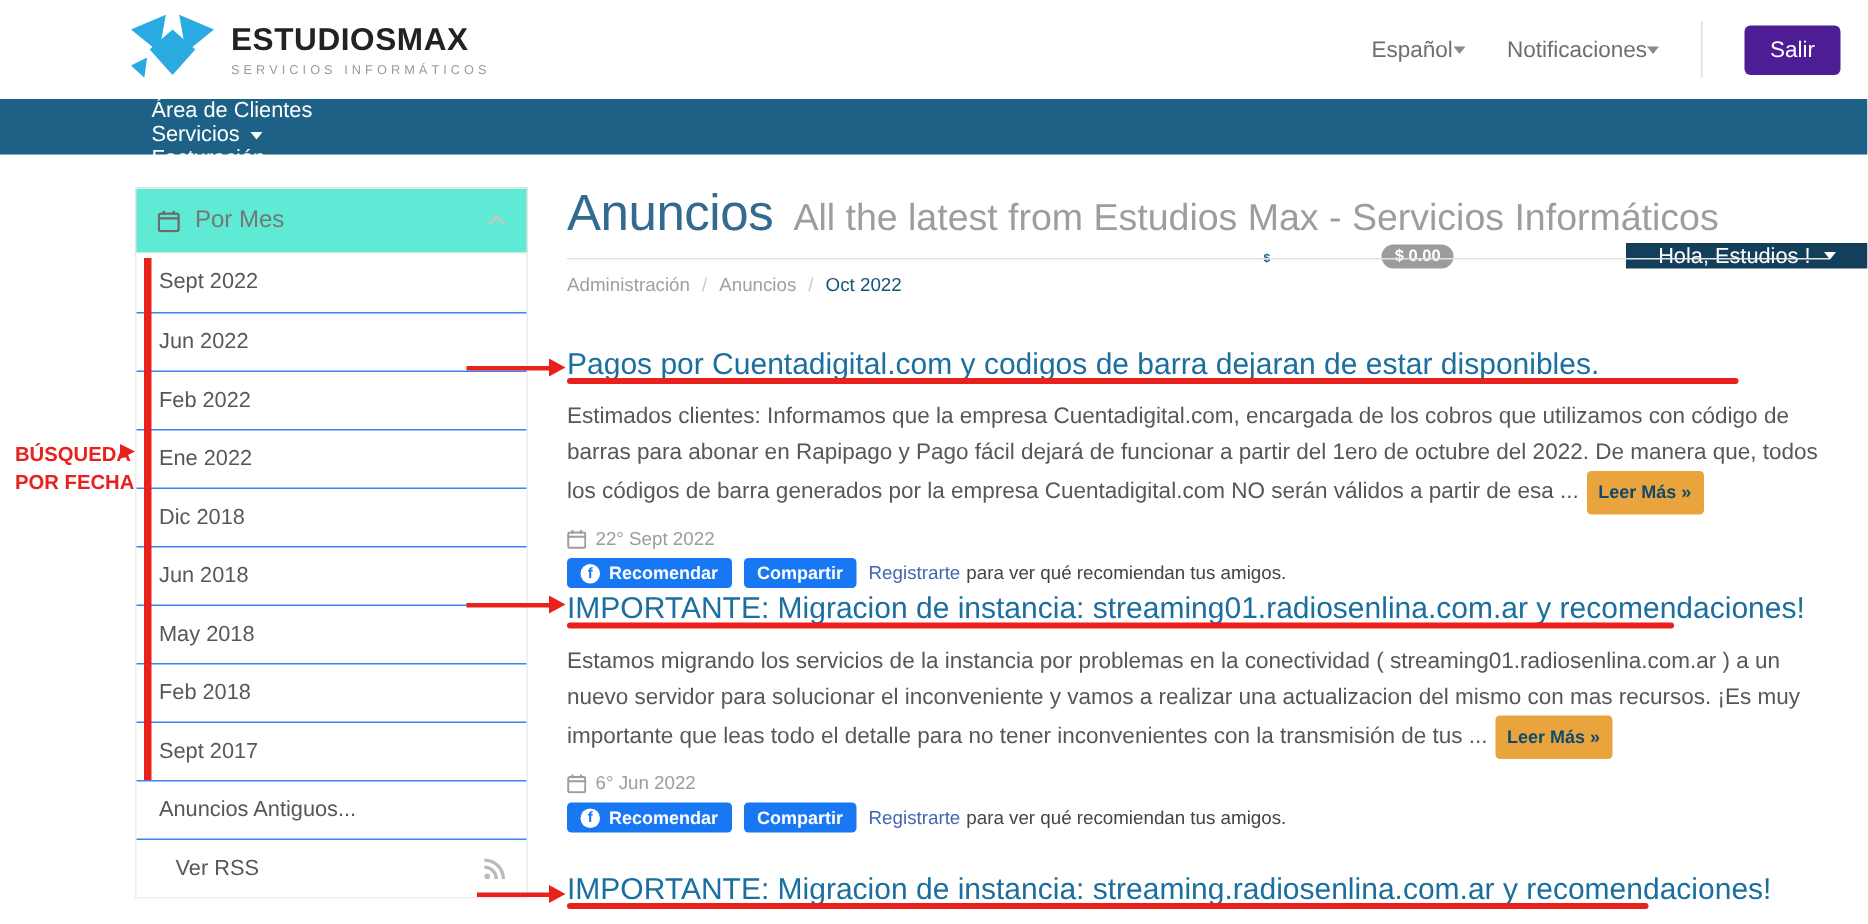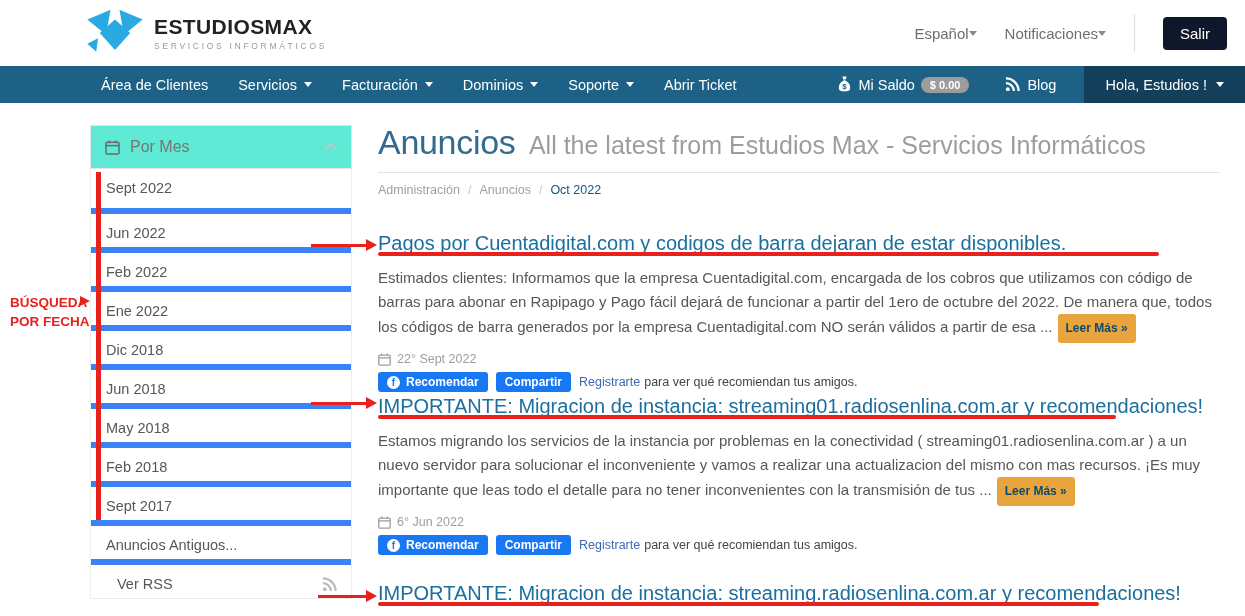--- a/index.html
+++ b/index.html
@@ -12,39 +12,39 @@
   
   .topbar { height:66px; display:flex; align-items:center; padding:0 18px 0 86px; background:#fff; }
   .logo { display:flex; align-items:center; gap:10px; cursor:pointer; }
   .logo-title { font-size:21px; font-weight:800; color:#222; letter-spacing:.4px; }
   .logo-sub { font-size:8.5px; color:#9a9a9a; letter-spacing:2.7px; margin-top:2px; }
   .topbar-right { margin-left:auto; display:flex; align-items:center; gap:28px; }
   .top-link { display:flex; align-items:center; color:#6e6e6e; font-size:15px; cursor:pointer; }
   .caret { width:0; height:0; border-left:4px solid transparent; border-right:4px solid transparent; border-top:5px solid #8a8a8a; display:inline-block; }
   .caret.white { border-top-color:#fff; }
   .vdiv { width:1px; height:38px; background:#ddd; }
-  .logout-btn { background:#0f172a; color:#fff; border:none; border-radius:4px; font-size:15px; padding:8px 17px; cursor:pointer; font-family:inherit; }
-
-  
-  .navbar { height:37px; background:#1d6286; display:flex; align-items:stretch; padding-left:86px; color:#fff; font-size:14.5px; }
+  .logout-btn { background:#4c1d95; color:#fff; border:none; border-radius:4px; font-size:15px; padding:8px 17px; cursor:pointer; font-family:inherit; }
+
+  
+  .navbar { height:37px; background:#1d6286; display:flex; align-items:stretch; padding-left:86px; color:#fff; font-size:14.5px;flex-direction:column; }
   .nav-item { display:flex; align-items:center; gap:7px; padding:0 15px; cursor:pointer; white-space:nowrap; }
   .nav-right { margin-left:auto; display:flex; align-items:stretch; }
   .saldo { display:flex; align-items:center; gap:6px; padding:0 18px; cursor:pointer; }
   .saldo-pill { background:#9c9c9c; color:#fff; font-size:11px; font-weight:bold; border-radius:9px; padding:2px 9px; }
   .blog { display:flex; align-items:center; gap:7px; padding:0 18px; cursor:pointer; }
   .greeting { display:flex; align-items:center; gap:9px; padding:0 21px; background:#133f5b; cursor:pointer; margin-left:10px; }
 
   
   .content { position:relative; height:513px; }
 
   .sidebar { position:absolute; left:90px; top:22px; width:262px; }
   .sb-header { height:44px; display:flex; align-items:center; gap:10px; padding:0 14px; background:#5eead4; border:1px solid #e5e5e5; color:#767676; font-size:16px; cursor:pointer; }
   .sb-chevron { margin-left:auto; color:#c5c5c5; }
   .sb-items { border:1px solid #ededed; border-top:none; background:#fff; }
-  .sb-item { height:39px; line-height:38px; padding-left:15px; font-size:14.5px; color:#575757; border-top:6px solid #3b82f6; cursor:pointer; }
+  .sb-item { height:39px; line-height:38px; padding-left:15px; font-size:14.5px; color:#575757; border-top:1px solid #3b82f6; cursor:pointer; }
   .sb-item:first-child { border-top:none; }
   .sb-item.rss { padding-left:26px; position:relative; }
   .sb-item.rss svg { position:absolute; right:14px; top:12px; }
 
   .main { position:absolute; left:378px; top:0; width:842px; }
   .page-head { position:absolute; top:20px; left:0; white-space:nowrap; }
   .page-title { display:inline; font-size:34px; font-weight:400; color:#336a90; letter-spacing:-.3px; }
   .page-subtitle { display:inline; font-size:25px; font-weight:300; color:#9d9d9d; margin-left:9px; }
   .divider { position:absolute; top:69px; left:0; width:842px; border-top:1px solid #e2e2e2; }
   .breadcrumb { position:absolute; top:80px; left:0; font-size:12.5px; color:#a0a0a0; }

